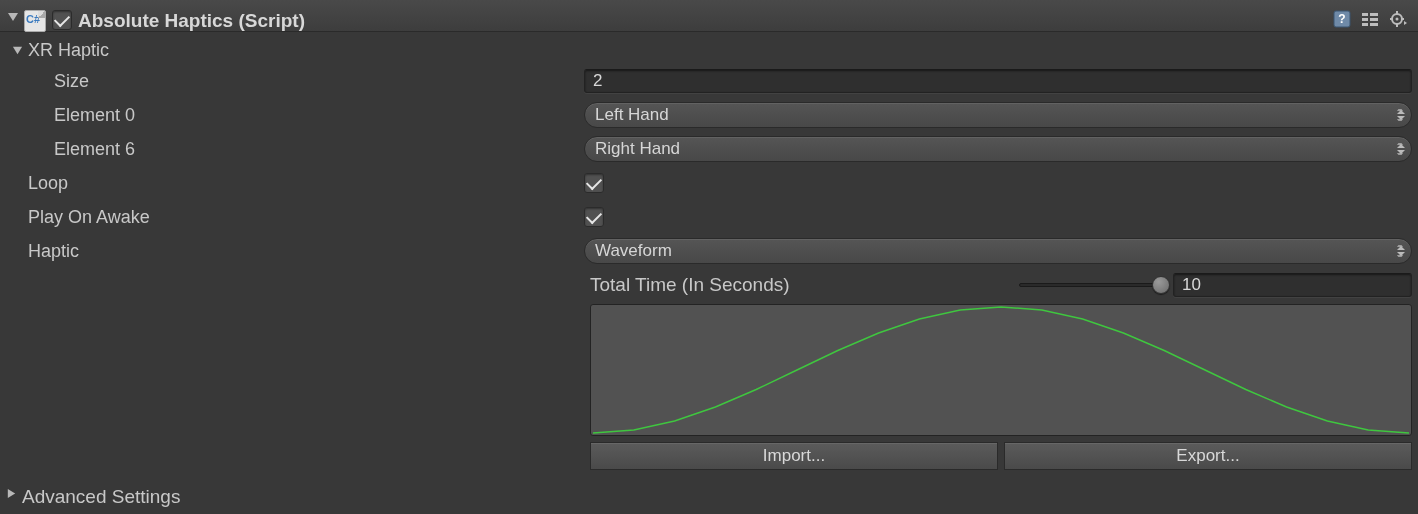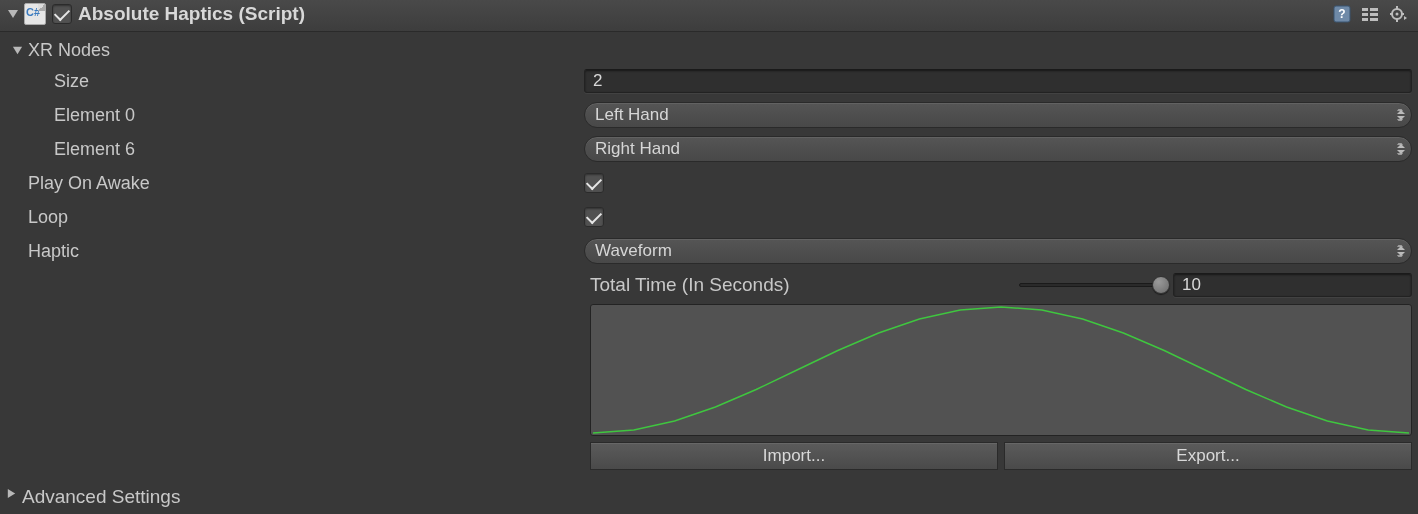--- a/index.html
+++ b/index.html
@@ -9,22 +9,22 @@
     background: #383838;
     font-family: Arial, Helvetica, sans-serif;
     font-size: 18px;
     color: #c8c8c8;
     overflow: hidden;
   }
   .inspector { width: 100%; height: 100%; display: flex; flex-direction: column; }
 
   
   .comp-header {
-    display: flex; align-items: center;
-    padding: 1px 6px 4px 6px;
+    display: flex; 
+    padding: 10px 6px 4px 6px;
     background: linear-gradient(#494949 0%, #3d3d3d 100%);
     border-bottom: 1px solid #2a2a2a;
     height: 32px;
   }
   .foldout {
     width: 14px; height: 14px;
     display: inline-flex; align-items: center; justify-content: center;
     margin-right: 4px;
     cursor: pointer;
   }
@@ -234,21 +234,21 @@
 
   <div class="body">
 
     <div class="row" style="min-height:28px">
       <div class="label-col">
         <span class="foldout">
           <svg width="11" height="11" viewBox="0 0 12 12">
               <polygon points="1,2 11,2 6,10" fill="#b8b8b8"></polygon>
             </svg>
         </span>
-        <span>XR Nodes</span>
+        <span>XR Haptic</span>
       </div>
       <div class="field-col"></div>
     </div>
 
     <div class="row">
       <div class="label-col indent2">Size</div>
       <div class="field-col">
         <input class="text-input" value="2" style="">
       </div>
     </div>
@@ -273,28 +273,28 @@
           <span>Right Hand</span>
           <span class="updown">
               <span class="up"></span>
               <span class="dn"></span>
             </span>
         </div>
       </div>
     </div>
 
     <div class="row">
+      <div class="label-col indent1">Loop</div>
+      <div class="field-col">
+        <span class="checkbox checked"></span>
+      </div>
+    </div>
+
+    <div class="row">
       <div class="label-col indent1">Play On Awake</div>
-      <div class="field-col">
-        <span class="checkbox checked"></span>
-      </div>
-    </div>
-
-    <div class="row">
-      <div class="label-col indent1">Loop</div>
       <div class="field-col">
         <span class="checkbox checked"></span>
       </div>
     </div>
 
     <div class="row">
       <div class="label-col indent1">Haptic</div>
       <div class="field-col">
         <div class="dropdown">
           <span>Waveform</span>

